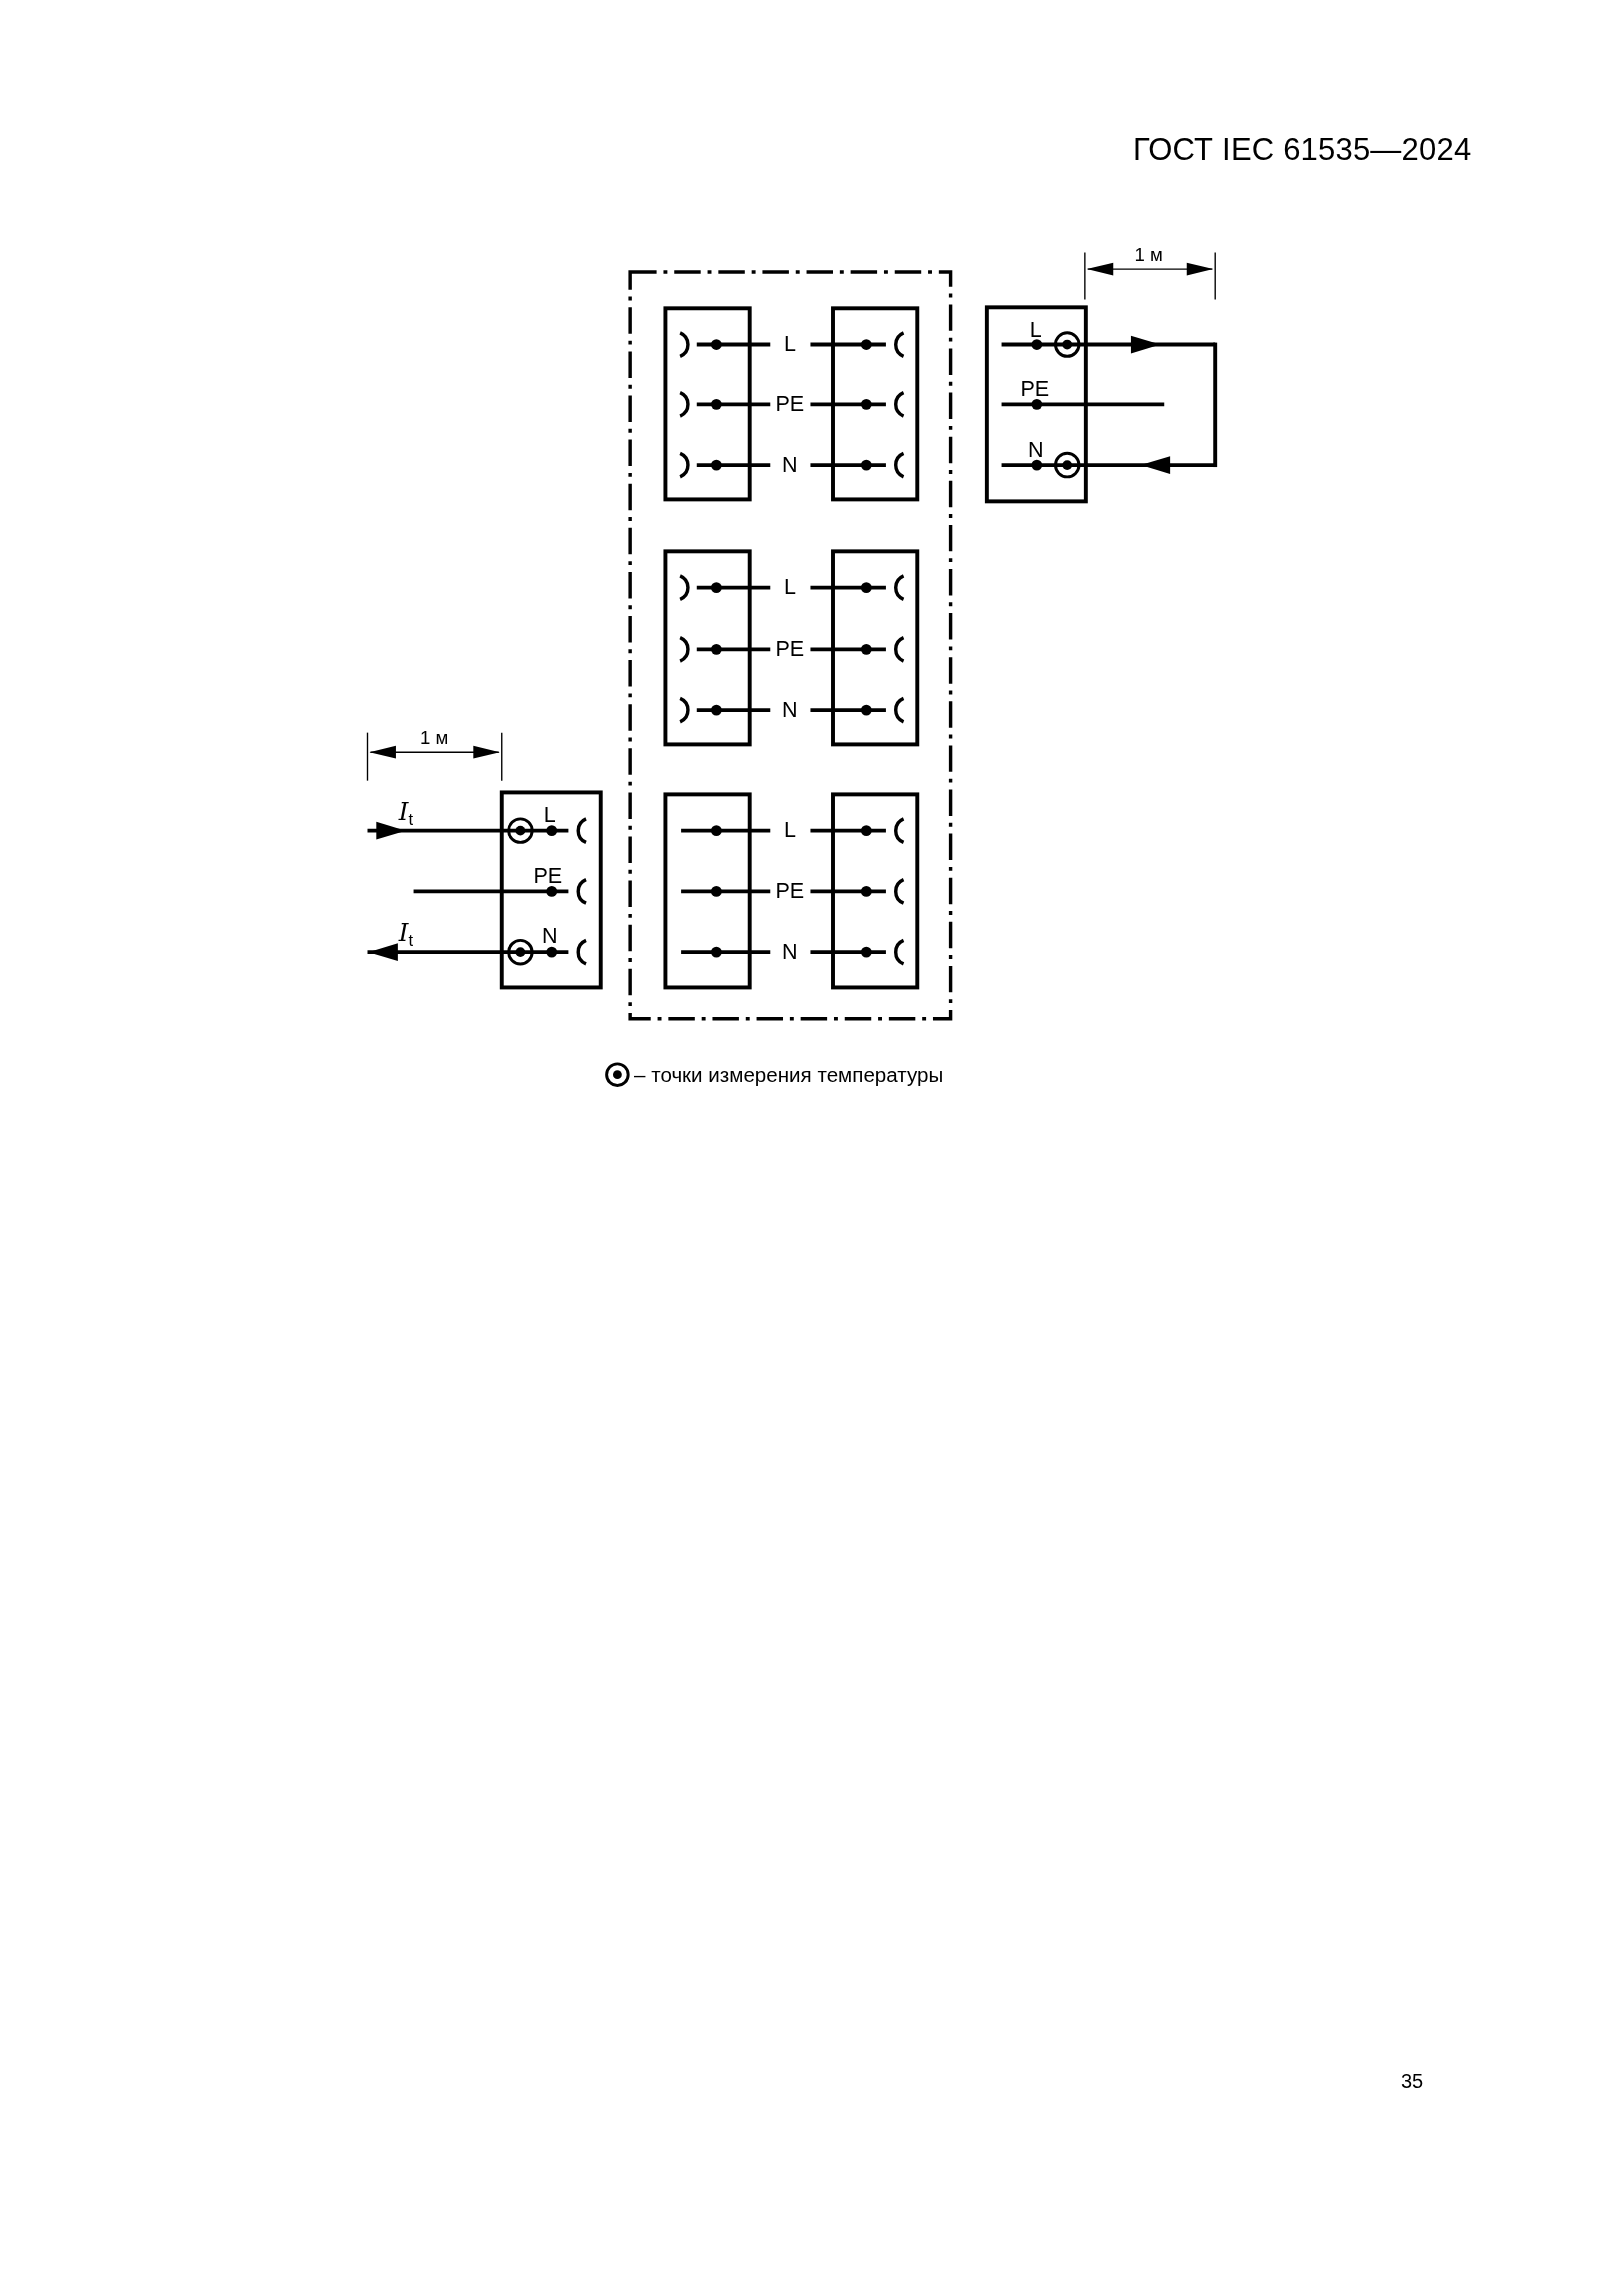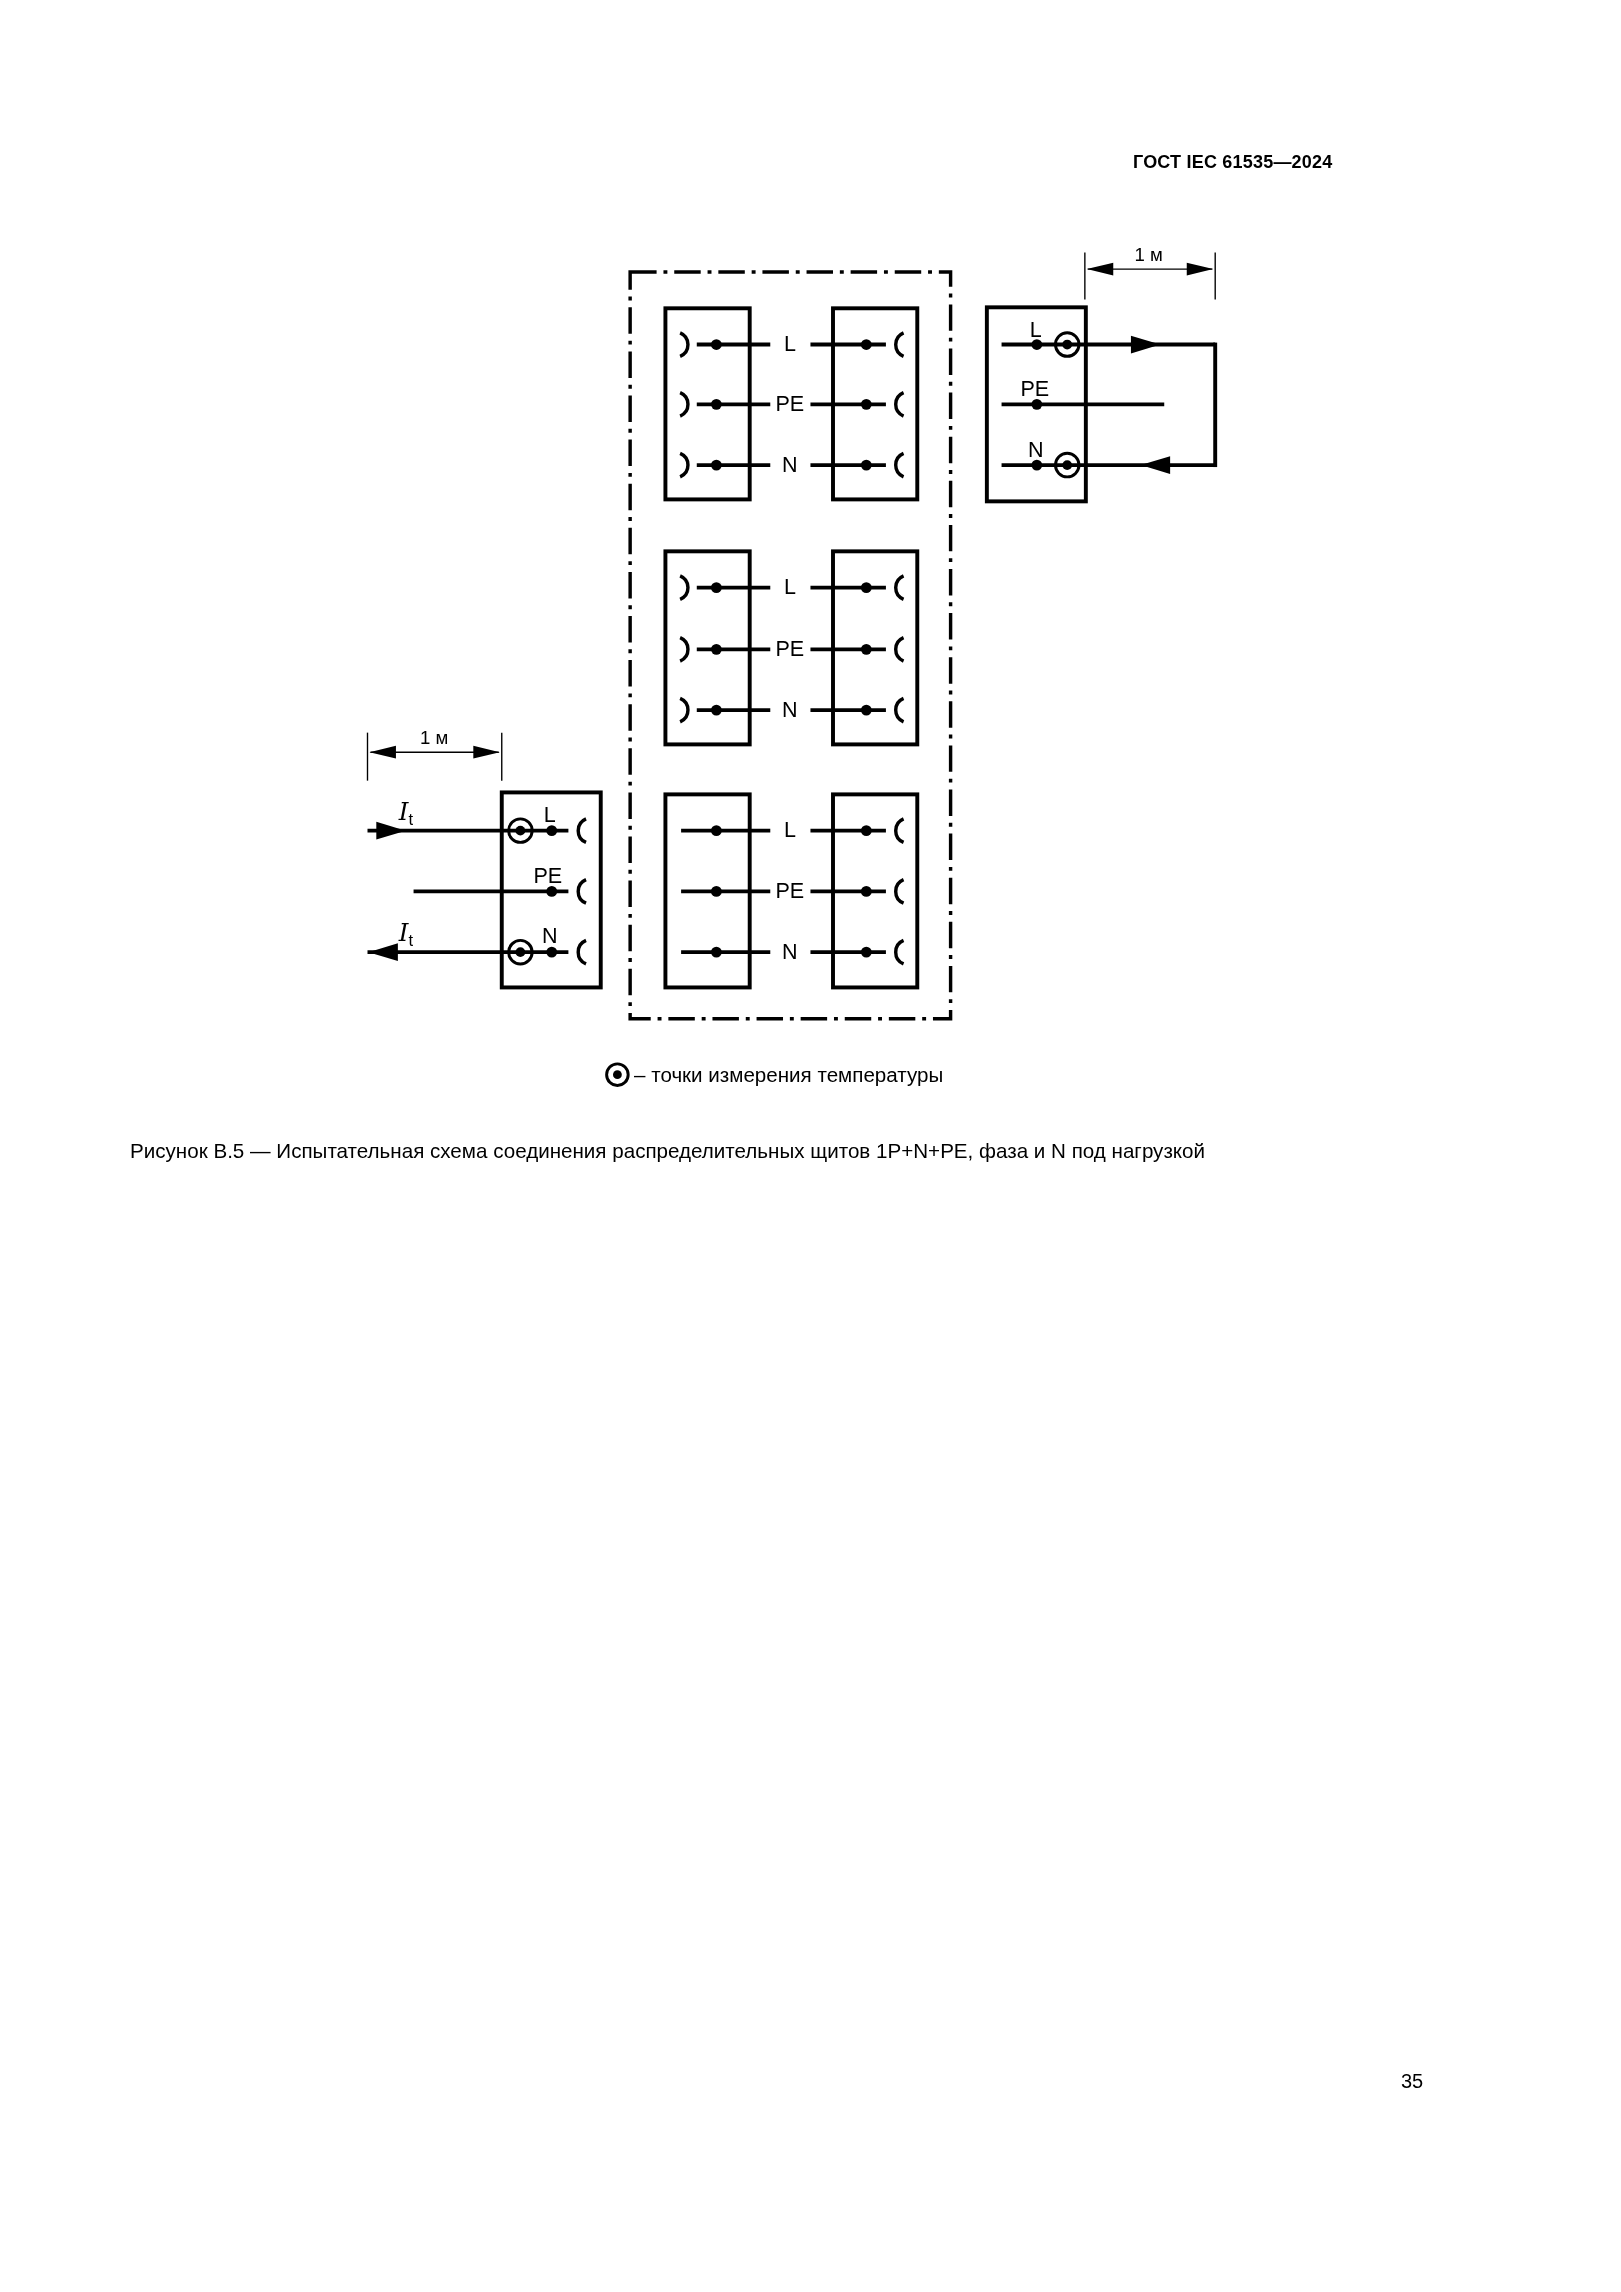--- a/index.html
+++ b/index.html
@@ -7,22 +7,22 @@
     position:relative;
     width:1621px;height:2293px;
     background:#ffffff;
     font-family:"Liberation Sans",sans-serif;
     color:#000;
     margin:0 auto;
     overflow:hidden;
   }
   .header-title{
     position:absolute;
-    left:1133px;top:152px;
-    font-size:18px;font-weight:bold;
+    left:1133px;top:132px;
+    font-size:31px;font-weight:normal;
     letter-spacing:0.2px;
     white-space:nowrap;
   }
   .diagram-svg{
     position:absolute;
     left:333px;top:225px;
     width:902px;height:882px;
   }
   .caption{
     position:absolute;
@@ -216,18 +216,17 @@
     </g>
 
     <g>
       <circle class="s-mp" cx="630" cy="1097" r="11"></circle>
       <circle class="dot" cx="630" cy="1097" r="4.5"></circle>
       <text class="leg-lbl" x="647" y="1105">– точки измерения температуры</text>
     </g>
 
   </svg>
 
-  <div class="caption">Рисунок В.5 — Испытательная схема соединения распределительных щитов 1P+N+PE, фаза и N под нагрузкой</div>
 
   <div class="page-number">35</div>
 
 </div>
 
 
 </body></html>

